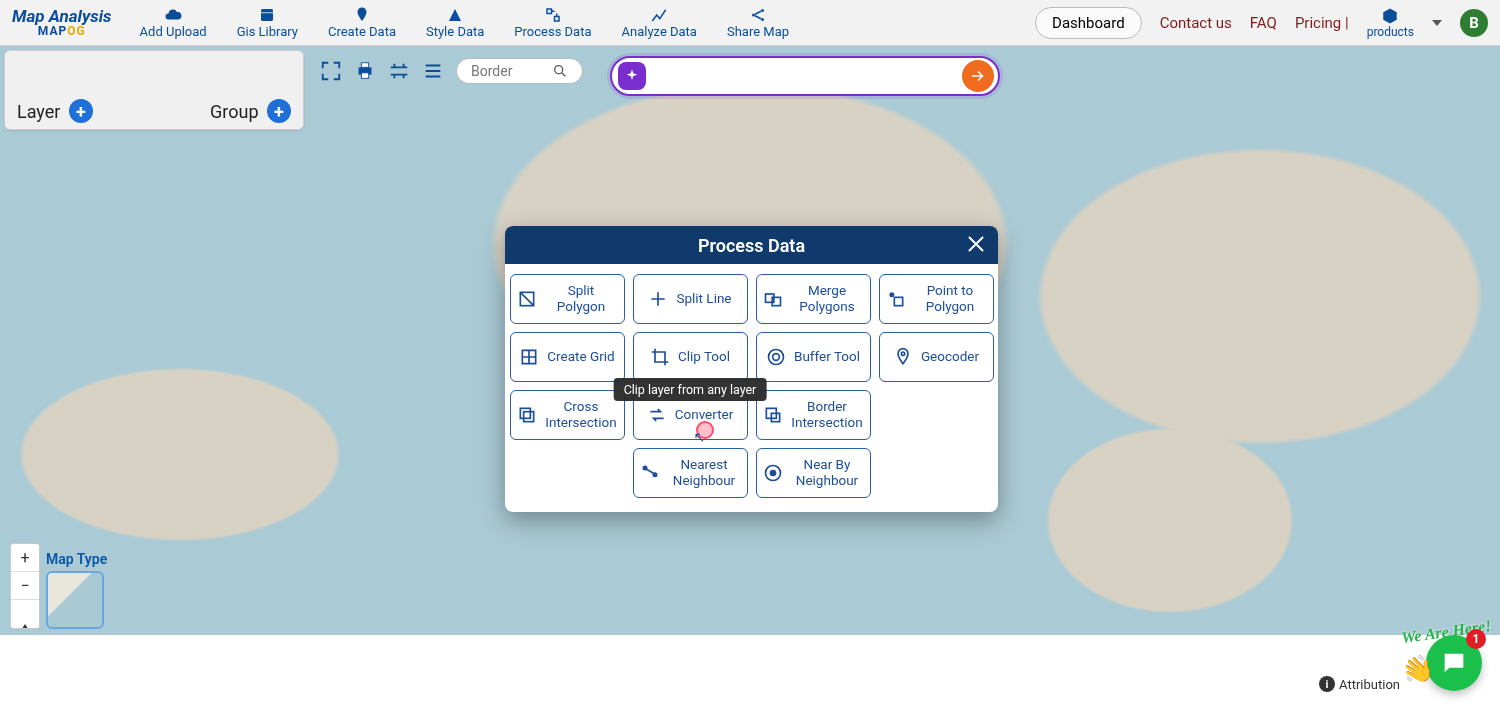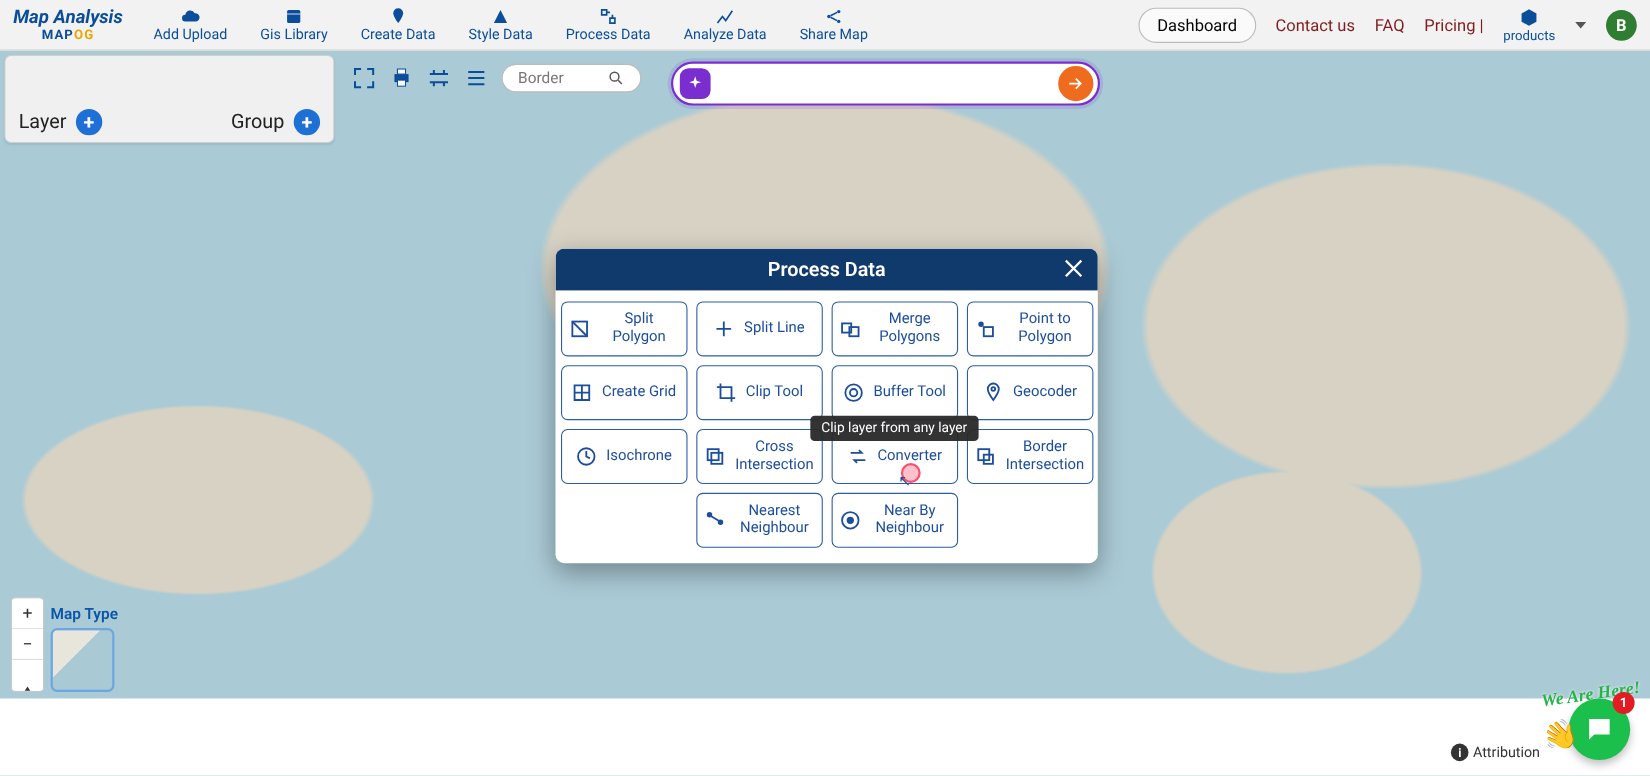--- a/index.html
+++ b/index.html
@@ -394,27 +394,20 @@
       <div class="tool-btn">
           <svg viewBox="0 0 24 24">
             <path d="M12 2a6 6 0 00-6 6c0 4 6 12 6 12s6-8 6-12a6 6 0 00-6-6z"></path>
             <circle cx="12" cy="8" r="2" fill="#fff"></circle>
           </svg>
           <span class="tlabel">Geocoder</span>
         </div>
 
       <div class="tool-btn">
           <svg viewBox="0 0 24 24">
-            <circle cx="12" cy="12" r="9"></circle>
-            <path d="M12 6v6l4 2"></path>
-          </svg>
-          <span class="tlabel">Isochrone</span>
-        </div>
-      <div class="tool-btn">
-          <svg viewBox="0 0 24 24">
             <rect x="4" y="4" width="12" height="12"></rect>
             <rect x="8" y="8" width="12" height="12"></rect>
           </svg>
           <span class="tlabel">Cross Intersection</span>
         </div>
       <div class="tool-btn">
         <div class="tooltip">Clip layer from any layer</div>
         <svg viewBox="0 0 24 24">
             <path d="M4 8h12l-3-3M20 16H8l3 3"></path>
           </svg>

